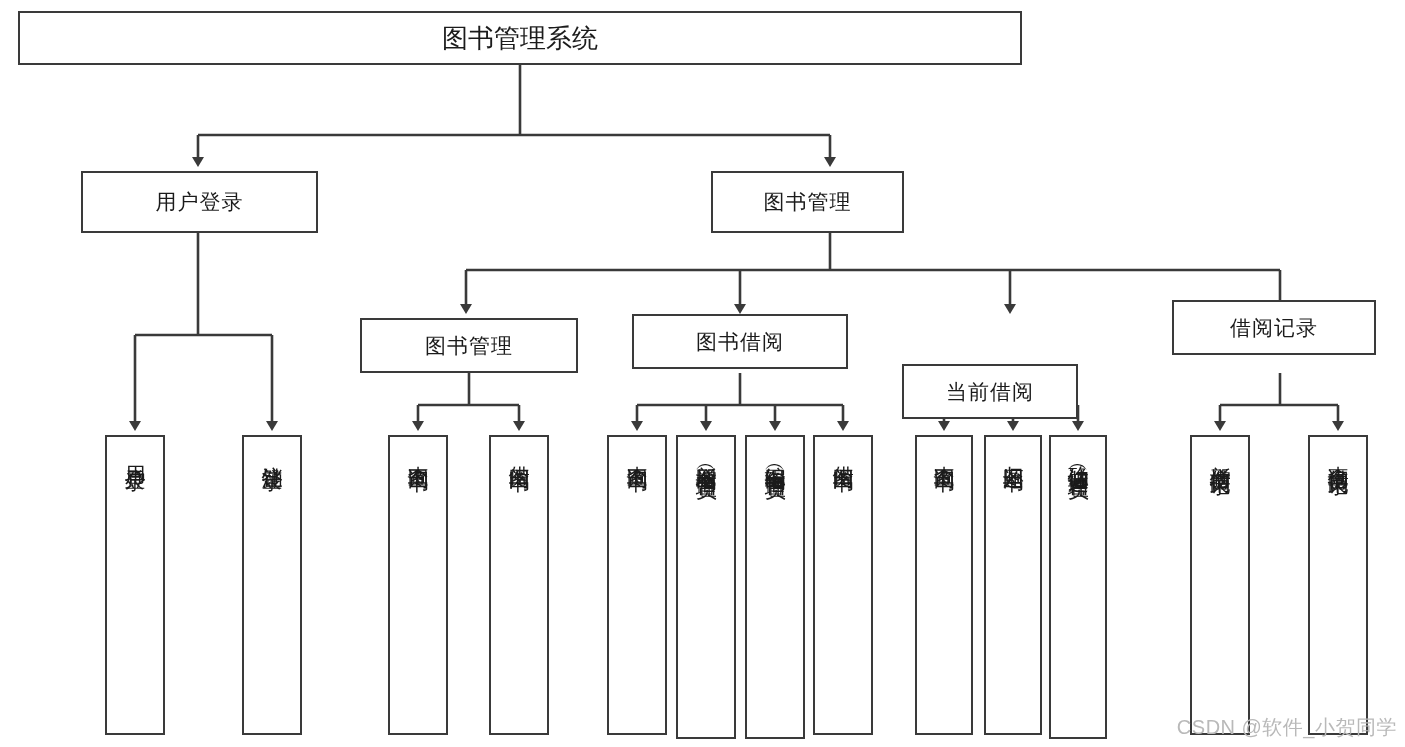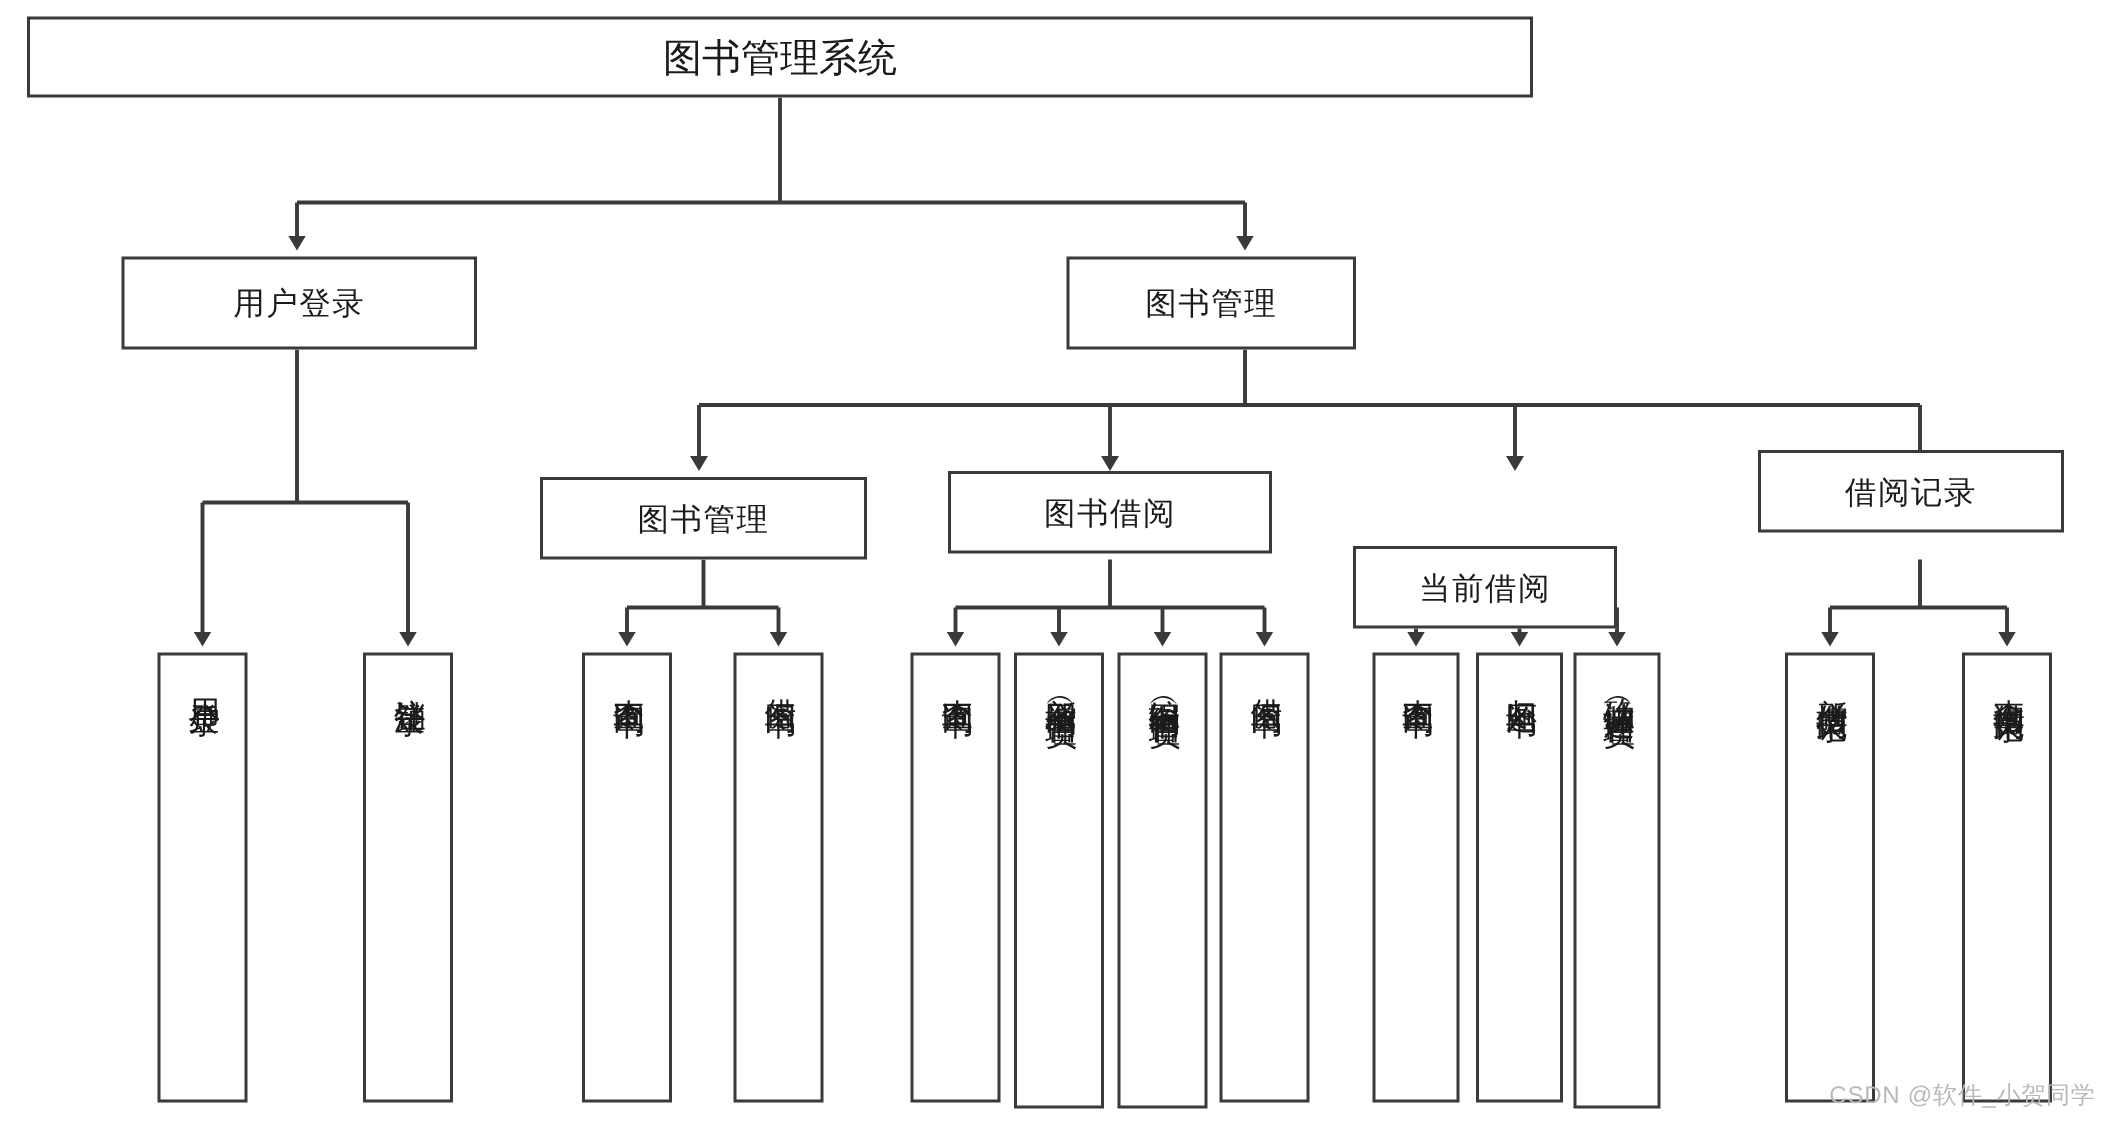--- a/index.html
+++ b/index.html
@@ -56,21 +56,21 @@
     left: 0;
     top: 0;
     width: 1405px;
     height: 747px;
     pointer-events: none;
   }
   .watermark {
     position: absolute;
     right: 8px;
     bottom: 6px;
-    font-size: 16px;
+    font-size: 20px;
     color: #b9b9b9;
     white-space: nowrap;
     letter-spacing: 0.5px;
   }
 </style>
 </head>
 <body>
 
 <div id="canvas">
 

